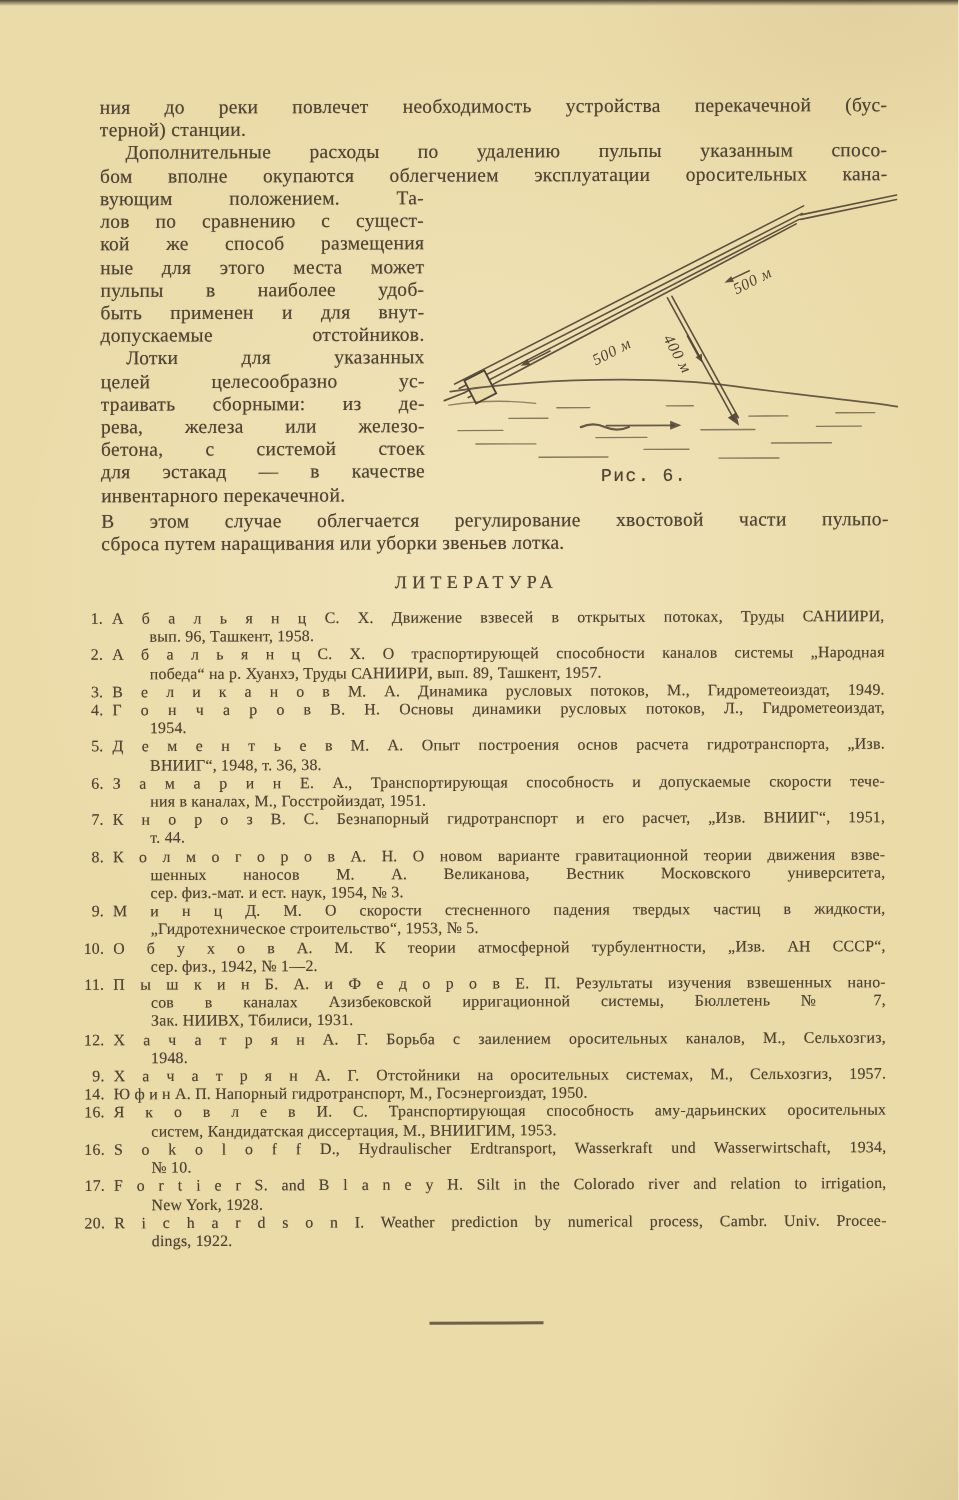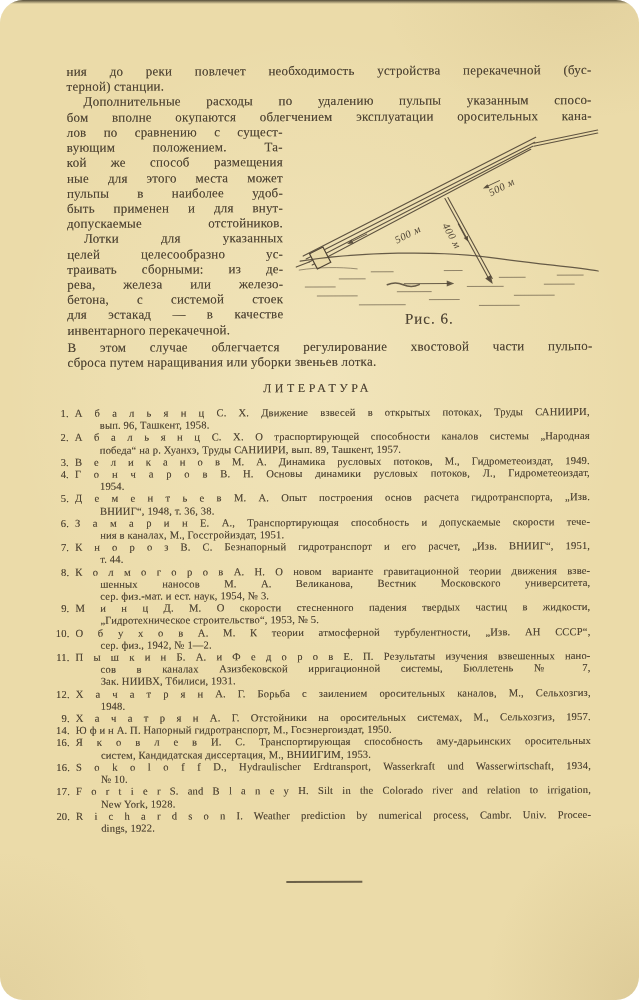--- a/index.html
+++ b/index.html
@@ -8,21 +8,20 @@
     width:639px;height:1000px;
     overflow:hidden;
     background-color:#ebdba9;
     background-image:
       radial-gradient(ellipse 70% 50% at 50% 38%, rgba(255,250,228,0.30), rgba(255,250,228,0) 70%),
       radial-gradient(ellipse 40% 30% at 100% 100%, rgba(150,120,60,0.16), rgba(150,120,60,0) 60%),
       radial-gradient(ellipse 40% 25% at 0% 100%, rgba(150,120,60,0.10), rgba(150,120,60,0) 60%),
       radial-gradient(ellipse 50% 20% at 90% 0%, rgba(150,120,60,0.10), rgba(150,120,60,0) 60%);
     font-family:"Liberation Serif","DejaVu Serif",serif;
     color:#4e4434;
-    border-radius:23px;
   }
   .content{position:absolute;inset:0;transform:rotate(-0.2deg);}
   .top-edge{position:absolute;top:0;left:0;right:0;height:4px;
     background:linear-gradient(to bottom, rgba(46,40,28,0.8), rgba(46,40,28,0));}
   .txtblock{position:absolute;font-size:13px;line-height:15.2px;letter-spacing:0.2px;
     text-shadow:0 0 0.6px rgba(80,66,46,0.55);}
   .line{text-align:justify;}
   .line[data-j="y"]{text-align-last:justify;}
   .line[data-ind="y"]{text-indent:17px;}
   .block-a{left:68px;top:63px;width:525px;}
@@ -34,21 +33,21 @@
     font-size:10.6px;line-height:12.2px;letter-spacing:0.15px;
     text-shadow:0 0 0.5px rgba(80,66,46,0.5);}
   .ref-line{display:flex;}
   .ref-line .num{flex:0 0 19px;text-align:right;margin-right:6px;}
   .ref-line .txt{flex:1;text-align:left;}
   .ref-line[data-cont="y"] .num{visibility:hidden;}
   .ref-line[data-cont="y"] .txt{padding-left:25px;}
   .ref-line[data-j="y"] .txt{text-align:justify;text-align-last:justify;}
   .figure-svg{position:absolute;left:296px;top:128px;width:310px;height:182px;}
   .fig-caption{position:absolute;left:330px;top:311px;width:200px;text-align:center;
-    font-size:15px;letter-spacing:1px;text-shadow:0 0 0.6px rgba(80,66,46,0.55);}
+    font-size:12px;letter-spacing:1px;text-shadow:0 0 0.6px rgba(80,66,46,0.55);font-family:Liberation Mono, monospace;}
   .divider{position:absolute;left:285px;top:881px;width:76px;height:2px;
     background:#564b38;opacity:0.85;}
   .fig-label{font-size:10.5px;font-style:italic;fill:#4e4334;letter-spacing:0.5px;}
 </style>
 </head>
 <body>
 
 <div class="page">
   <div class="top-edge"></div>
   <div class="content">
@@ -59,23 +58,23 @@
 
         <div class="line">терной) станции.</div>
 
         <div class="line" data-j="y" data-ind="y">Дополнительные расходы по удалению пульпы указанным спосо-</div>
 
         <div class="line" data-j="y">бом вполне окупаются облегчением эксплуатации оросительных кана-</div>
       </div>
 
     <div class="txtblock block-b">
 
+        <div class="line" data-j="y">вующим положением. Та-</div>
+
         <div class="line" data-j="y">лов по сравнению с сущест-</div>
-
-        <div class="line" data-j="y">вующим положением. Та-</div>
 
         <div class="line" data-j="y">кой же способ размещения</div>
 
         <div class="line" data-j="y">ные для этого места может</div>
 
         <div class="line" data-j="y">пульпы в наиболее удоб-</div>
 
         <div class="line" data-j="y">быть применен и для внут-</div>
 
         <div class="line" data-j="y">допускаемые отстойников.</div>

